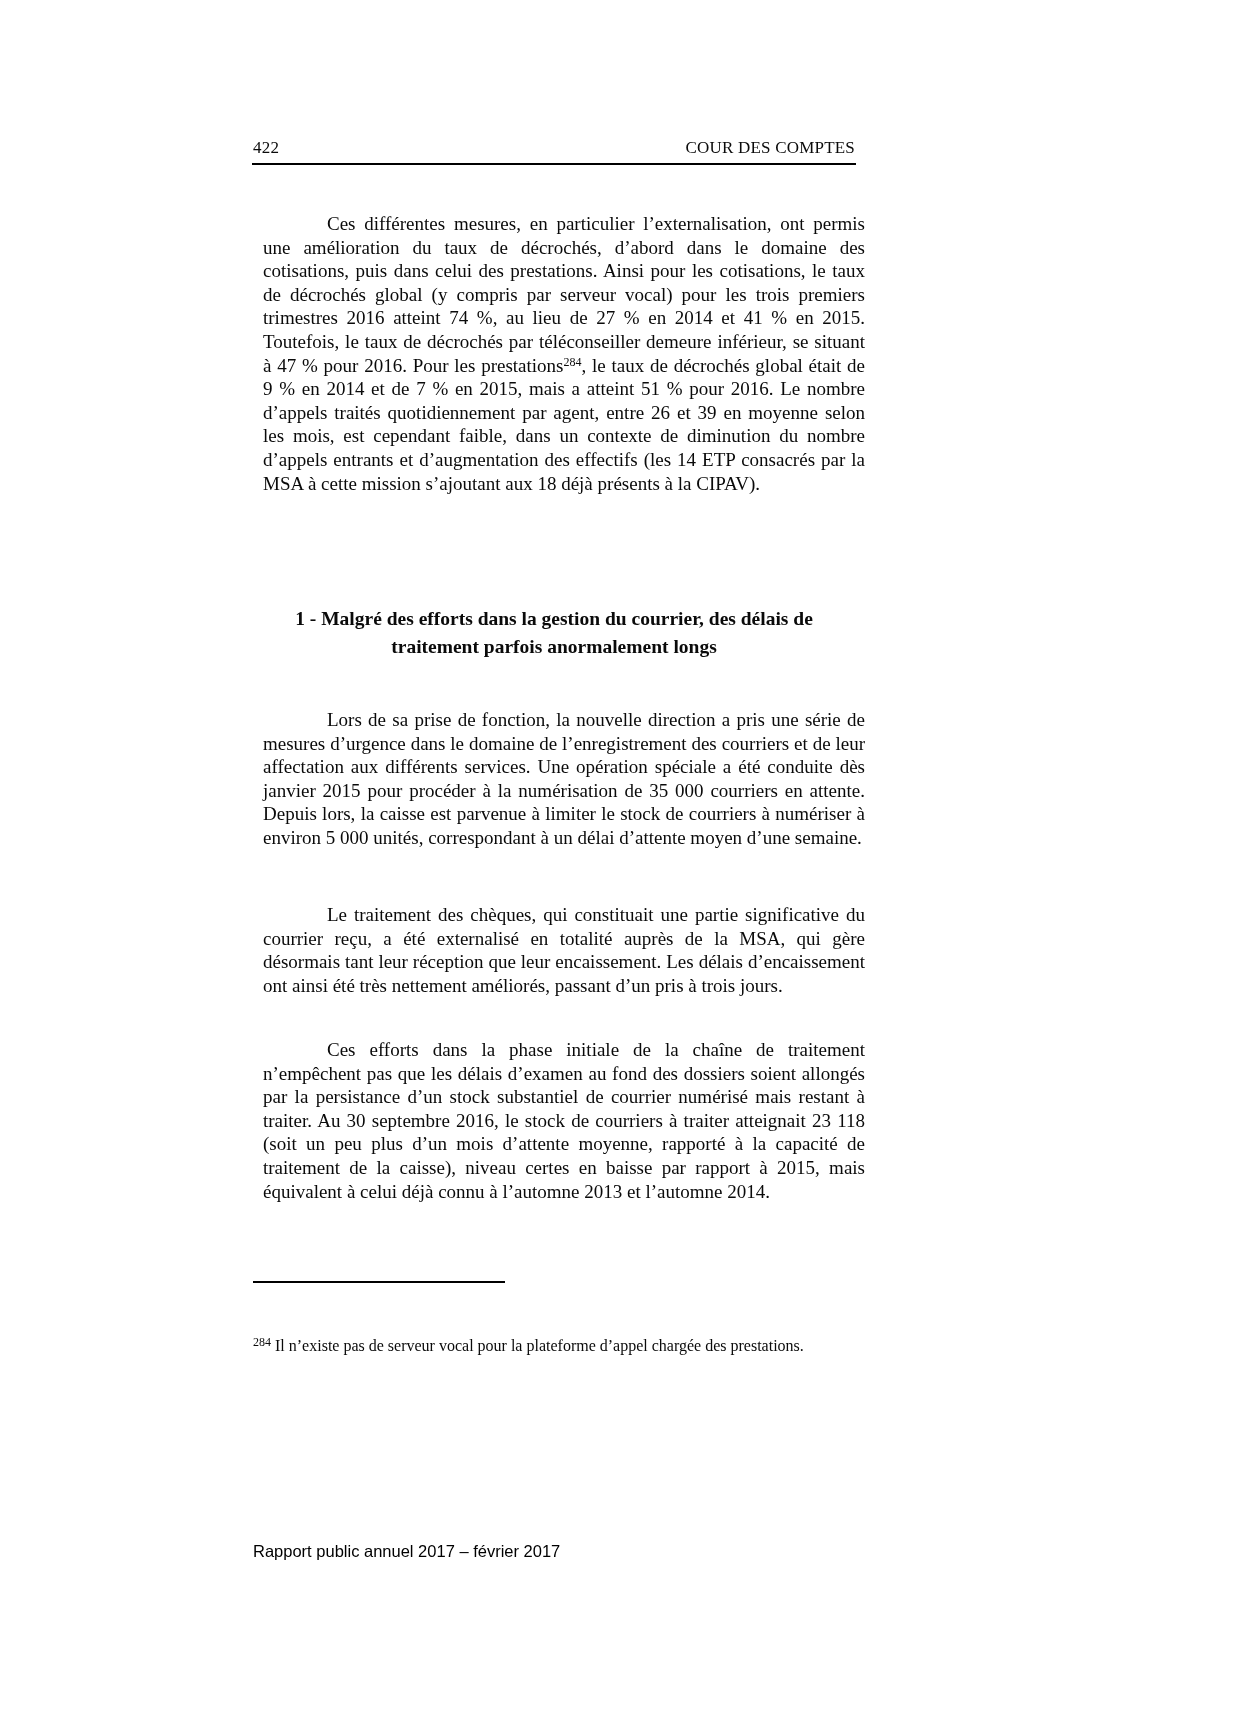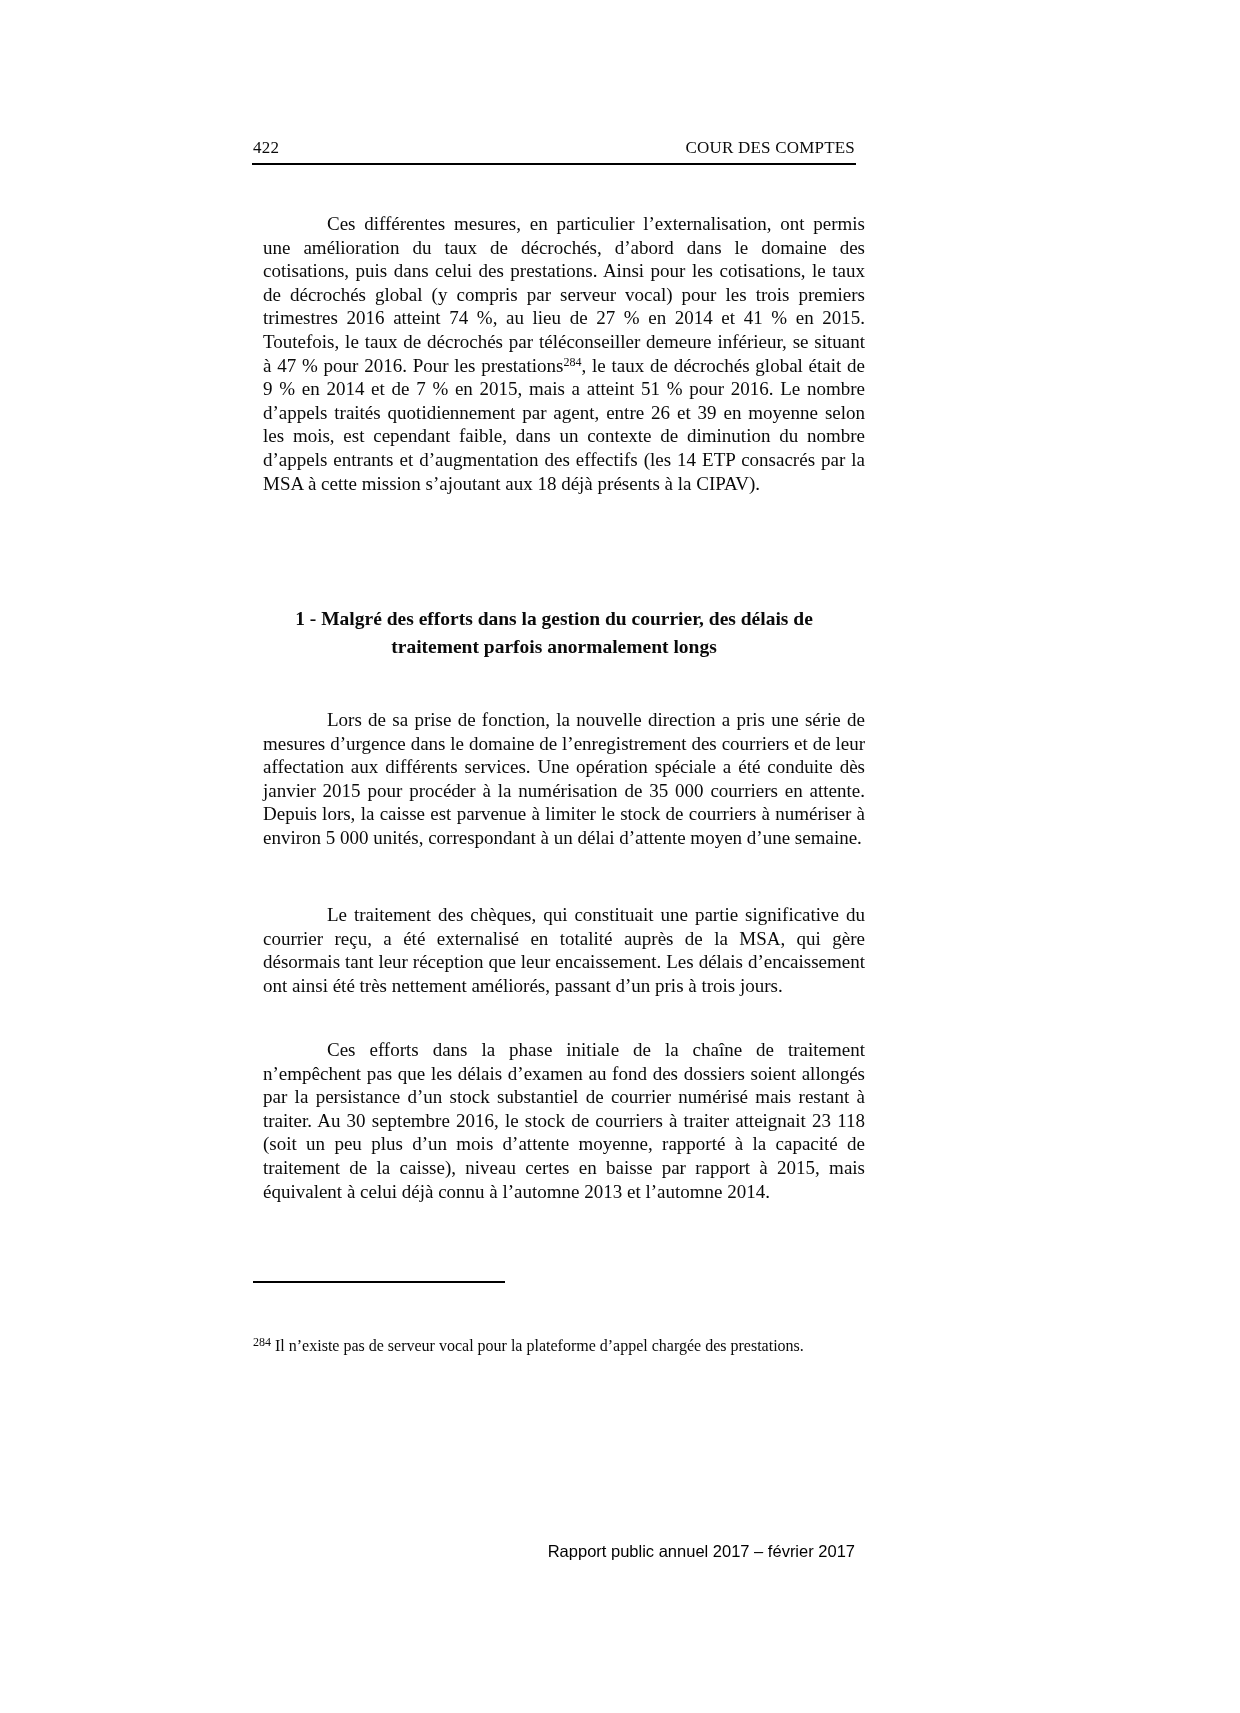--- a/index.html
+++ b/index.html
@@ -80,21 +80,21 @@
     font-size: 16px;
     line-height: 20px;
     text-align: left;
   }
   .footnote .fn-text { margin-left: 4px; }
   .page-footer {
     position: absolute;
     top: 1540px;
     left: 253px;
     width: 602px;
-    text-align: right;
+    text-align: left;
     font-family: "Liberation Sans", sans-serif;
     font-size: 16.5px;
     line-height: 22px;
     color: #000000;
   }
 </style>
 </head>
 <body>
 
 <div class="page">

